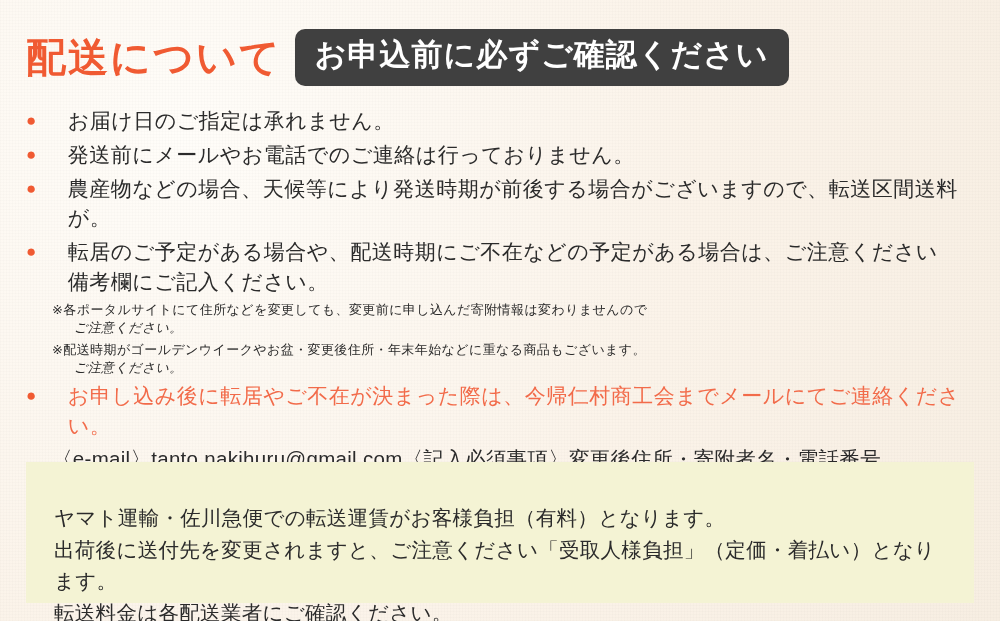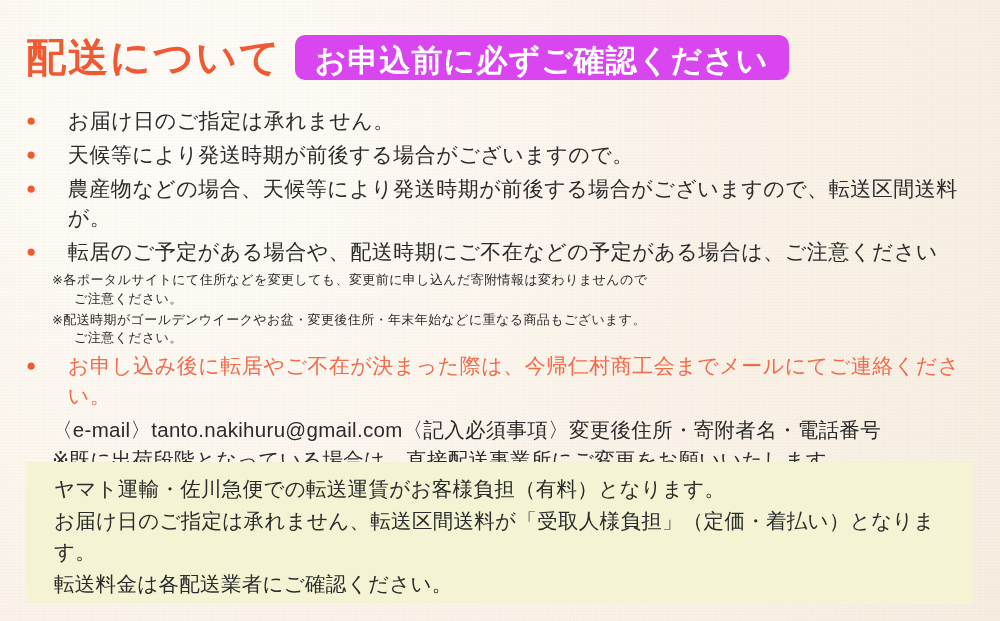--- a/index.html
+++ b/index.html
@@ -42,27 +42,27 @@
   }
   .header-title {
     font-size: 40px;
     font-weight: bold;
     color: #f05a32;
     letter-spacing: 2px;
     white-space: nowrap;
     line-height: 1;
   }
   .header-badge {
-    background: #d946ef;
+    background: #404040;
     color: #ffffff;
     font-size: 31px;
     font-weight: bold;
     letter-spacing: 1px;
     border-radius: 10px;
-    padding: 10px 20px 4px 20px;
+    padding: 10px 20px 16px 20px;
     white-space: nowrap;
     line-height: 1;
   }
 
   
   .bullets {
     margin-top: 14px;
   }
   .bullet-row {
     display: flex;
@@ -91,20 +91,21 @@
   .note-row {
     font-size: 13px;
     line-height: 1.42;
     letter-spacing: 0.4px;
     padding-left: 26px;
     margin-bottom: 3px;
   }
   .note-row .cont {
     display: block;
     padding-left: 22px;
+    font-style: italic;
   }
 
   .bullet-row.accent .bullet-text {
     color: #f26b4a;
   }
 
   .contact-line {
     font-size: 20.5px;
     line-height: 1.5;
     letter-spacing: 0.3px;
@@ -119,21 +120,21 @@
 
   
   .panel {
     position: absolute;
     left: 26px;
     top: 462px;
     width: 948px;
     height: 141px;
     background: #f4f3d4;
     box-sizing: border-box;
-    padding: 11px 28px 0 28px;
+    padding: 40px 28px 0 28px;
   }
   .panel-line {
     font-size: 20.5px;
     line-height: 1.54;
     letter-spacing: 0.3px;
     color: #2b2b2b;
   }
 </style>
 </head>
 <body>
@@ -149,32 +150,33 @@
 
   <div class="bullets">
 
     <div class="bullet-row">
       <span class="bullet-dot">●</span>
       <span class="bullet-text">お届け日のご指定は承れません。</span>
     </div>
 
     <div class="bullet-row">
       <span class="bullet-dot">●</span>
-      <span class="bullet-text">天候等により発送時期が前後する場合がございますので。</span>
+      <span class="bullet-text">発送前にメールやお電話でのご連絡は行っておりません。</span>
     </div>
 
     <div class="bullet-row">
       <span class="bullet-dot">●</span>
       <span class="bullet-text">農産物などの場合、天候等により発送時期が前後する場合がございますので、転送区間送料が。</span>
     </div>
 
     <div class="bullet-row">
       <span class="bullet-dot">●</span>
       <span class="bullet-text">
         <span>転居のご予定がある場合や、配送時期にご不在などの予定がある場合は、ご注意ください</span>
+        <span class="indent2">備考欄にご記入ください。</span>
       </span>
     </div>
 
     <div class="note-row">
       <span>※各ポータルサイトにて住所などを変更しても、変更前に申し込んだ寄附情報は変わりませんので</span>
       <span class="cont">ご注意ください。</span>
     </div>
 
     <div class="note-row">
       <span>※配送時期がゴールデンウイークやお盆・変更後住所・年末年始などに重なる商品もございます。</span>
@@ -187,17 +189,17 @@
     </div>
 
     <div class="contact-line">〈e-mail〉tanto.nakihuru@gmail.com〈記入必須事項〉変更後住所・寄附者名・電話番号</div>
 
     <div class="notice-line">※既に出荷段階となっている場合は、直接配送事業所にご変更をお願いいたします。</div>
 
   </div>
 
   <div class="panel">
     <div class="panel-line">ヤマト運輸・佐川急便での転送運賃がお客様負担（有料）となります。</div>
-    <div class="panel-line">お届け日のご指定は承れません、転送区間送料が「受取人様負担」（定価・着払い）となります。</div>
+    <div class="panel-line">出荷後に送付先を変更されますと、ご注意ください「受取人様負担」（定価・着払い）となります。</div>
     <div class="panel-line">転送料金は各配送業者にご確認ください。</div>
   </div>
 
 </div>
 
 </body></html>

